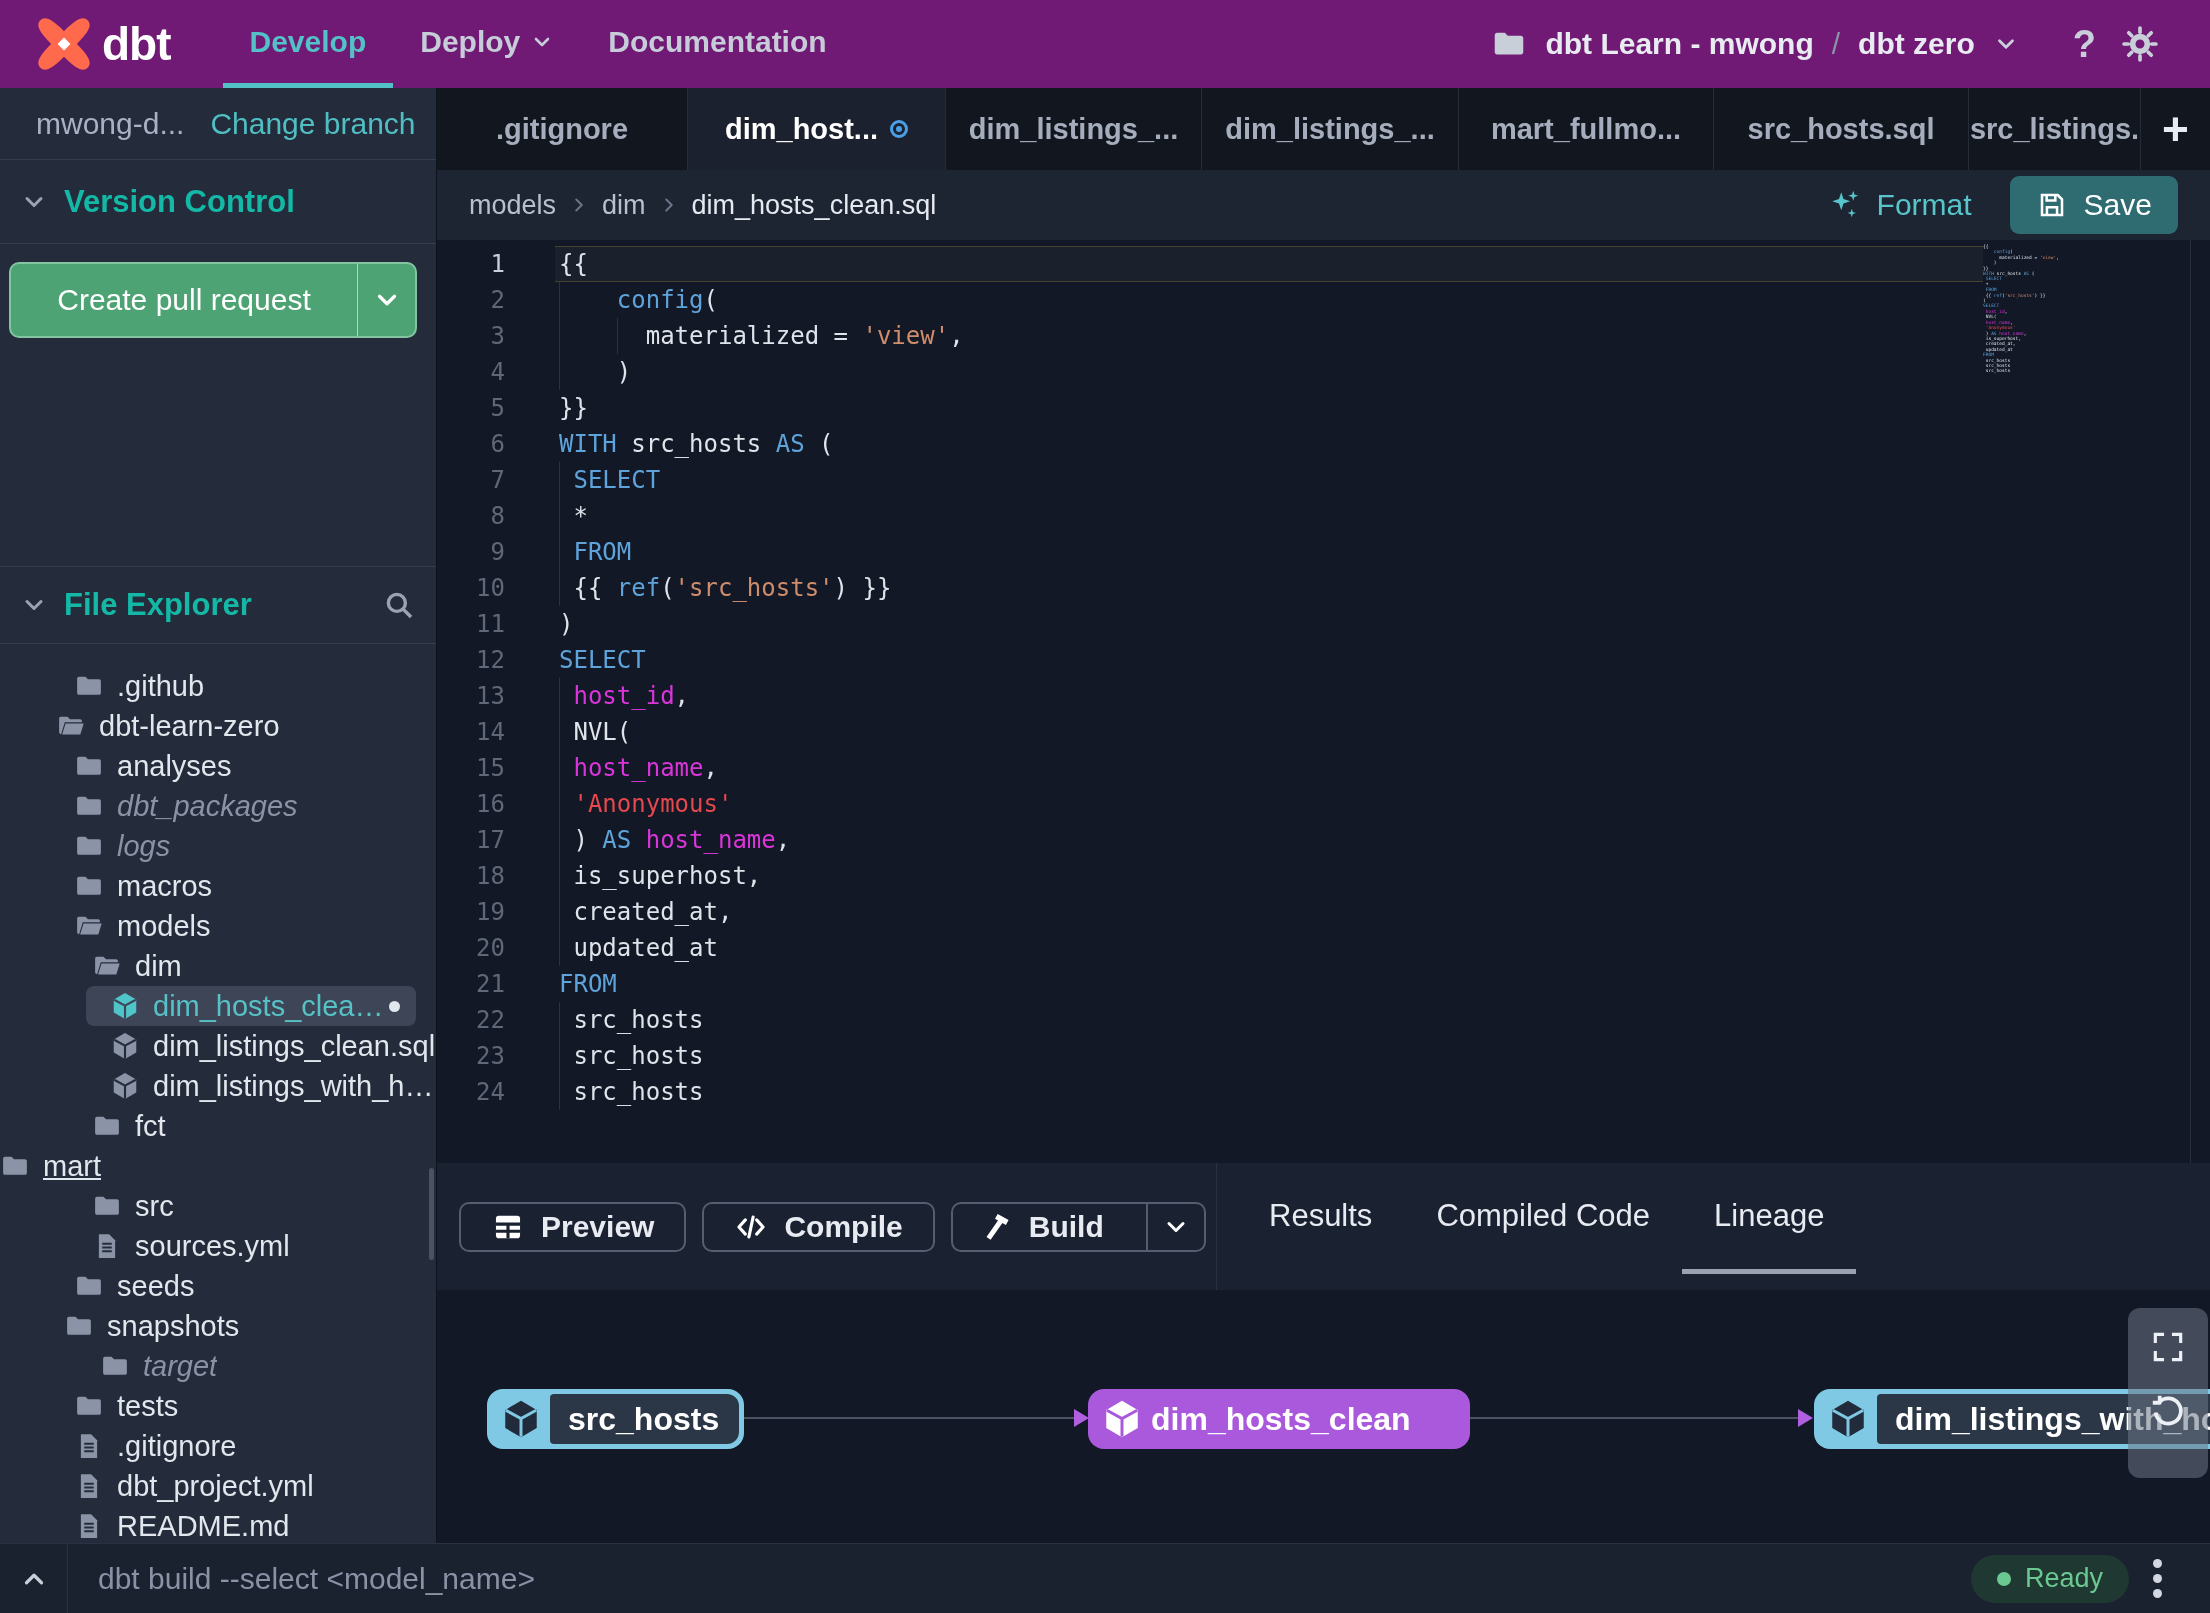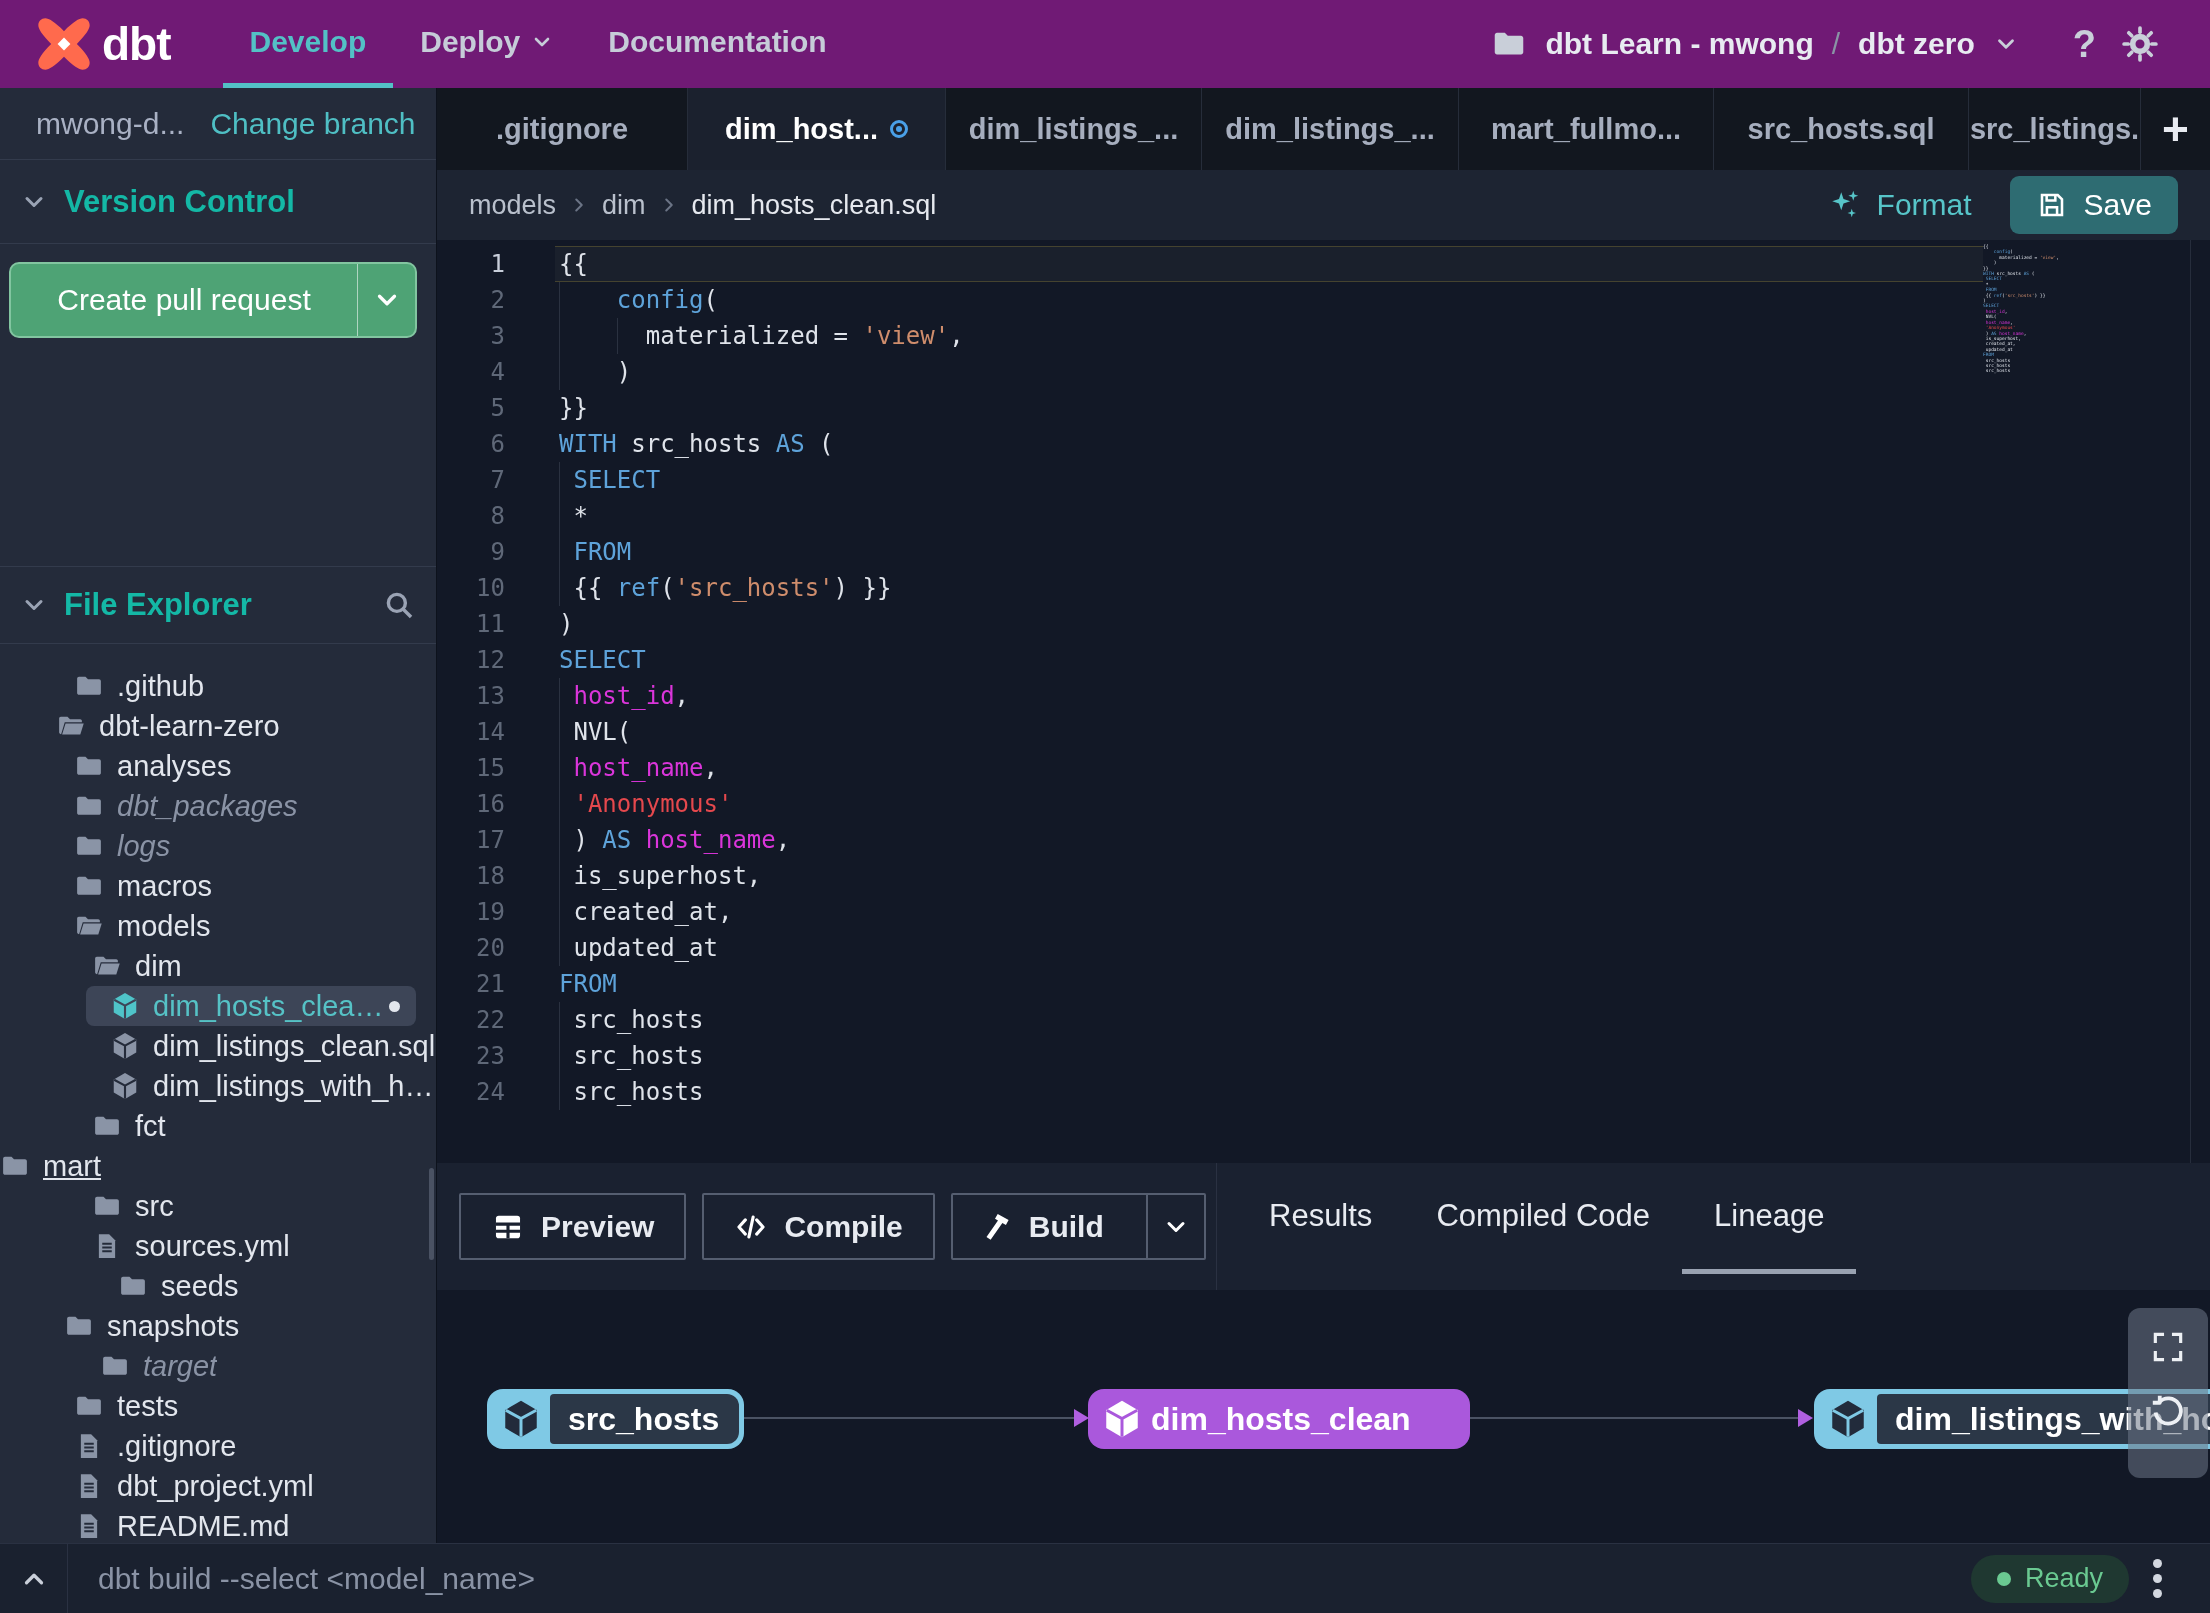--- a/index.html
+++ b/index.html
@@ -90,21 +90,21 @@
   .line.hl{background:#1A202C;border-top:1px solid #45432F;border-bottom:1px solid #45432F;line-height:34px}
   .line .g{position:absolute;top:0;bottom:0;width:1px;background:#2A3140}
   .c-p{color:#DFE3EA}.c-k{color:#5EA3DA}.c-s{color:#CF8D6C}.c-r{color:#E5484D}.c-m{color:#DA35DA}
   #minimap{position:absolute;left:1546px;top:4px;width:110px;font:4.5px/5.4px "DejaVu Sans Mono",monospace;
            white-space:pre;cursor:pointer}
   #editor .vline{position:absolute;left:1753px;top:0;bottom:0;width:1px;background:#262D3C}
 
   
   #actionbar{position:absolute;top:1075px;left:0;right:0;height:127px;background:#1A2130;display:flex;align-items:center}
   .ab-buttons{display:flex;align-items:center;gap:16px;padding-left:22px}
-  .btn{height:67px;border:2px solid #555E70;border-radius:2px;background:transparent;color:#E8EBF1;display:flex;
+  .btn{height:50px;border:2px solid #555E70;border-radius:10px;background:transparent;color:#E8EBF1;display:flex;
        align-items:center;gap:16px;padding:0 30px;font-size:30px;font-weight:600;cursor:pointer}
   .btn .bicon{width:34px;height:34px;color:#fff}
   .btn-split{padding:0}
   .btn-split .bmain{display:flex;align-items:center;gap:16px;padding:0 26px;height:100%}
   .btn-split .bchev{width:58px;height:100%;border-left:2px solid #555E70;display:flex;align-items:center;justify-content:center}
   .btn-split .chev{width:28px;height:28px;color:#fff}
   #ab-divider{position:absolute;left:779px;top:0;bottom:0;width:1px;background:#2A3142}
   #paneltabs{position:absolute;left:800px;top:0;bottom:16px;display:flex;}
   .ptab{padding:0 32px;height:100%;display:flex;align-items:center;font-size:31px;color:#E8EBF1;
         border-bottom:5px solid transparent;cursor:pointer}
@@ -390,21 +390,21 @@
           <span class="ticon">
             <svg viewBox="0 0 24 24" fill="currentColor">
               <path d="M5.5 2.5h8.2l4.8 4.8v14.2H5.5z"></path>
               <g stroke="#242B3A" stroke-width="1.5" fill="none">
                 <path d="M8.2 10.2h7.6M8.2 13.2h7.6M8.2 16.2h7.6"></path>
               </g>
             </svg>
           </span>
           <span class="tlabel">sources.yml</span>
         </div>
-        <div class="trow" style="padding-left: 74px; margin-left: 44px;">
+        <div class="trow" style="padding-left: 74px;">
           <span class="ticon">
             <svg viewBox="0 0 24 24" fill="currentColor">
               <path d="M2.5 6c0-.8.7-1.5 1.5-1.5h5.2l2 2h8.8c.8 0 1.5.7 1.5 1.5v9.5c0 .8-.7 1.5-1.5 1.5H4c-.8 0-1.5-.7-1.5-1.5z"></path>
             </svg>
           </span>
           <span class="tlabel">seeds</span>
         </div>
         <div class="trow" style="padding-left: 64px;">
           <span class="ticon">
             <svg viewBox="0 0 24 24" fill="currentColor">

